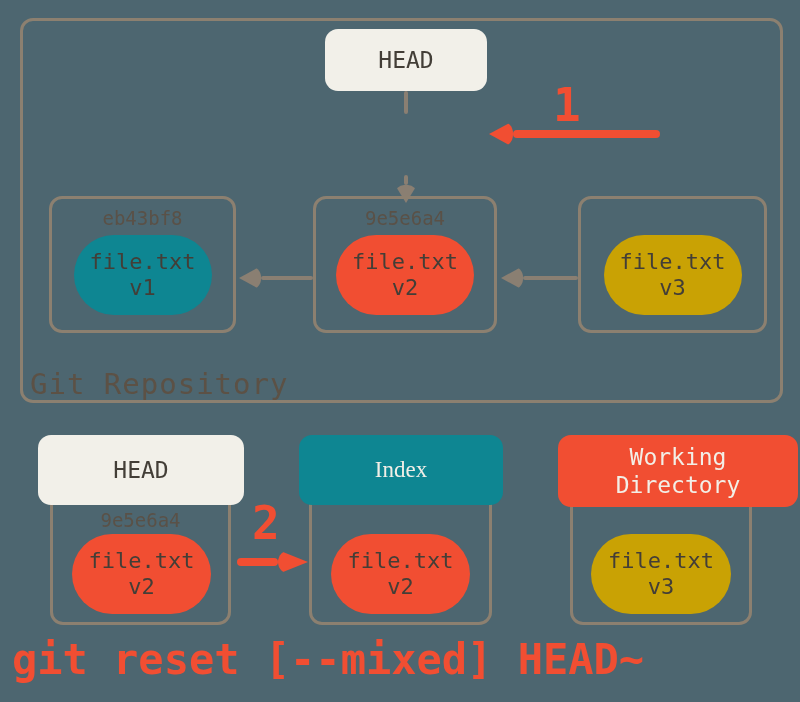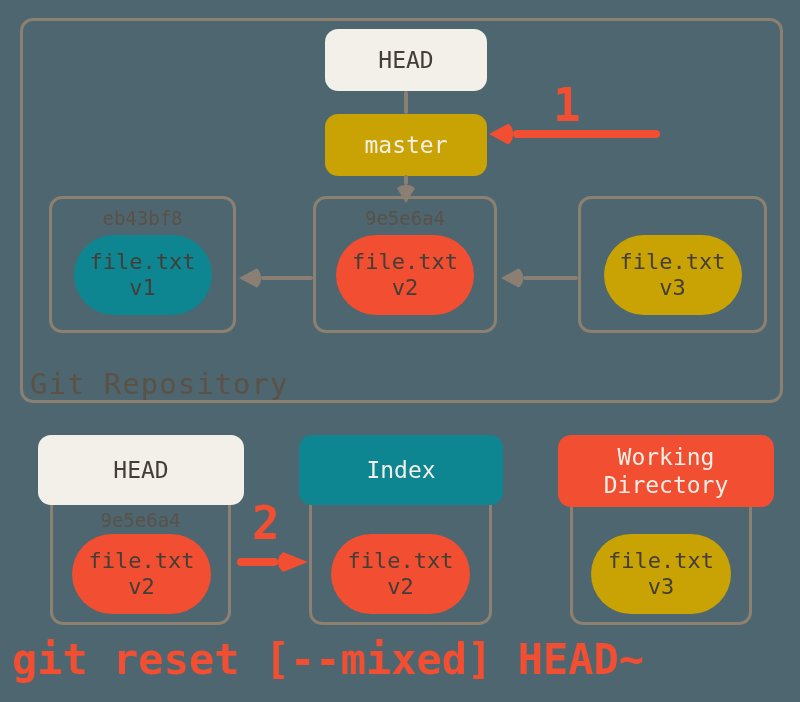--- a/index.html
+++ b/index.html
@@ -80,22 +80,22 @@
     border-top:12px solid transparent;border-bottom:12px solid transparent;
     border-right:22px solid var(--grayArrow);
   }
   .tri-c2c1{left:239px;top:266px;}
   .shaft-c2c1{left:261px;top:276px;width:52px;height:4px;background:var(--grayArrow);}
   .tri-c3c2{left:501px;top:266px;}
   .shaft-c3c2{left:523px;top:276px;width:55px;height:4px;background:var(--grayArrow);}
   
   .area-hdr{z-index:2;line-height:28px;}
   .bhead{left:38px;top:435px;width:206px;height:70px;background:var(--offwhite);color:var(--darkText);font-size:23px;}
-  .bindex{left:299px;top:435px;width:204px;height:70px;background:var(--teal);color:var(--lightText);font-size:23px;}
-  .bwd{left:558px;top:435px;width:216px;height:72px;background:var(--red);color:var(--lightText);font-size:23px;padding:0 26px;}
+  .bindex{left:299px;top:435px;width:204px;height:70px;background:var(--teal);color:var(--lightText);font-size:23px;font-family:Liberation Serif, serif;}
+  .bwd{left:558px;top:435px;width:240px;height:72px;background:var(--red);color:var(--lightText);font-size:23px;padding:0 26px;}
   .area-box{
     top:462px;height:163px;z-index:1;
     border:3px solid var(--boxBorder);box-sizing:border-box;
   }
   .bbox-head{left:50px;width:181px;}
   .bbox-index{left:309px;width:183px;}
   .bbox-wd{left:570px;width:182px;}
   .bhash{left:50px;width:181px;top:509px;text-align:center;font-size:19px;color:var(--hashText);}
   .bblob{
     top:534px;width:139px;height:80px;border-radius:40px;
@@ -127,23 +127,20 @@
 
   <div class="abs repo-box"></div>
   <div class="abs repo-label">Git Repository</div>
 
   <div class="abs hdr head-ref">
     <span>HEAD</span>
   </div>
 
   <div class="abs vline line-head-master"></div>
 
-  <div class="abs hdr master-ref">
-    <span>master</span>
-  </div>
 
   <div class="abs vline line-master-commit"></div>
   <div class="abs tri tri-down-gray"></div>
 
   <div class="abs step-label step1">1</div>
   <div class="abs red-shaft-1"></div>
   <div class="abs tri tri-left-red"></div>
 
   <div class="abs commit commit-1">
     <div class="hash">eb43bf8</div>

